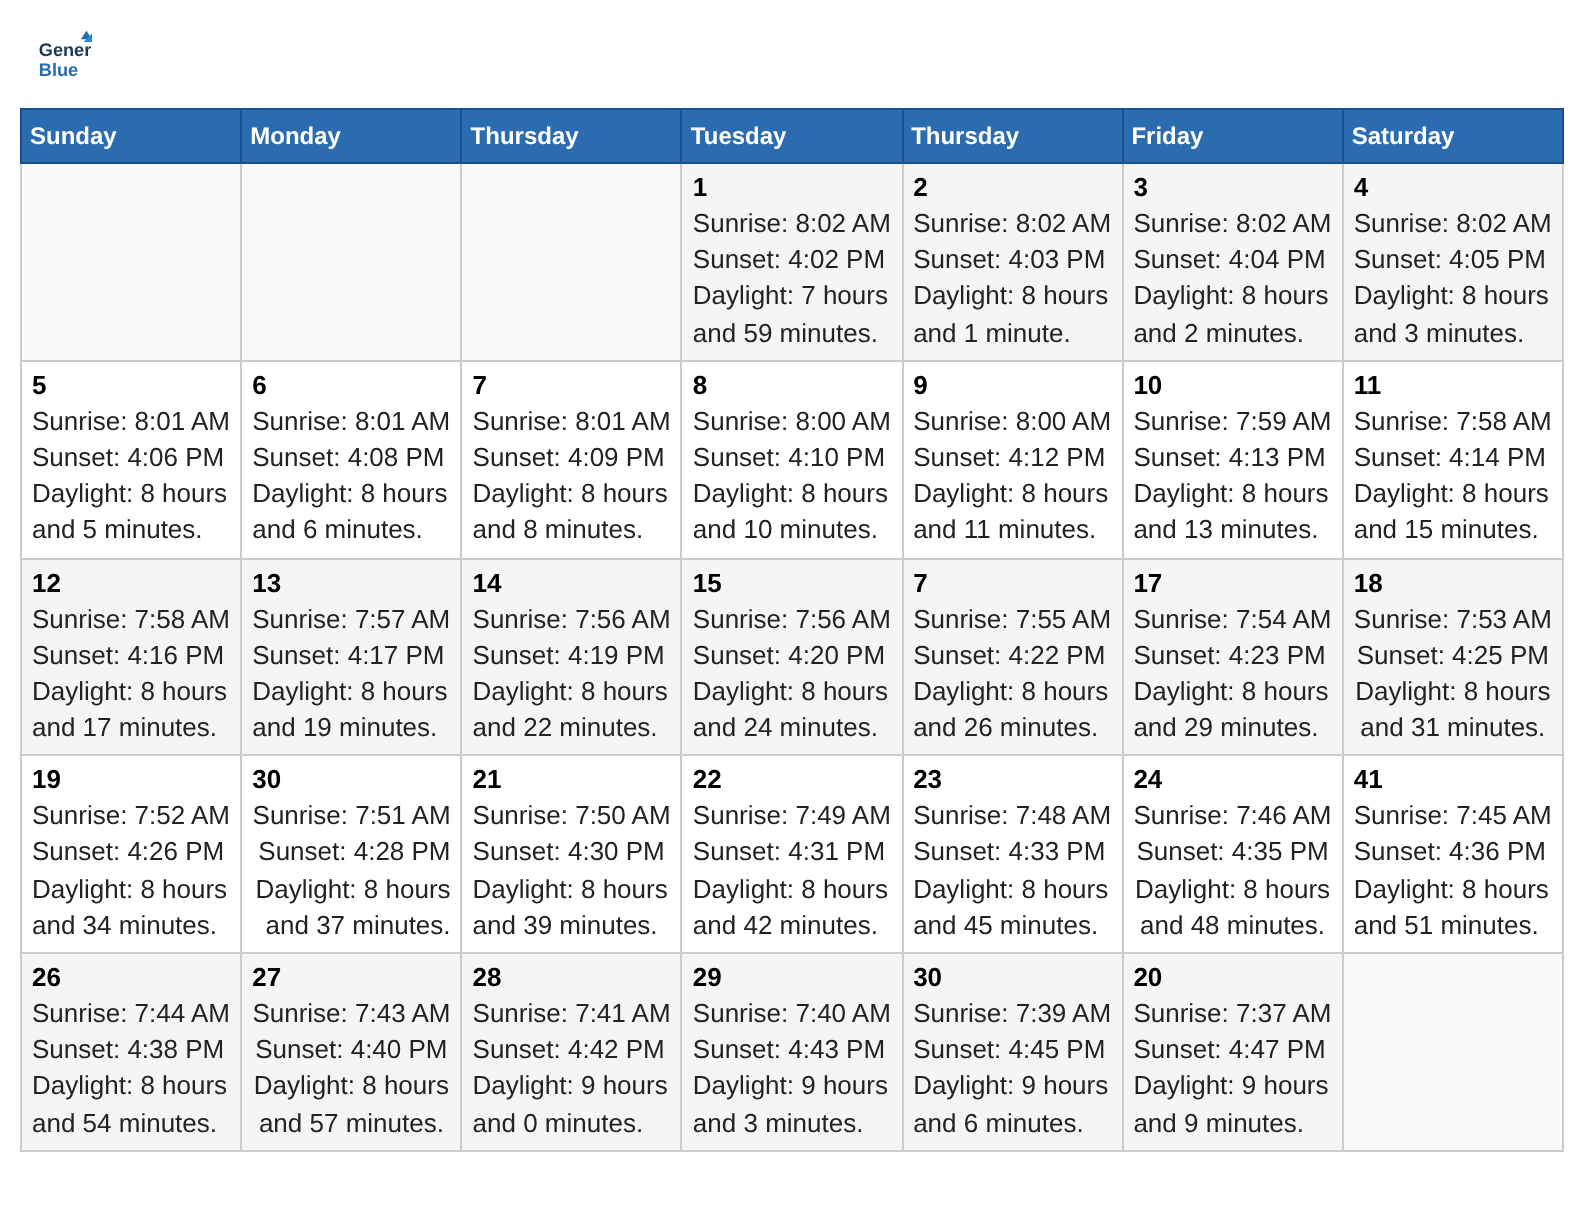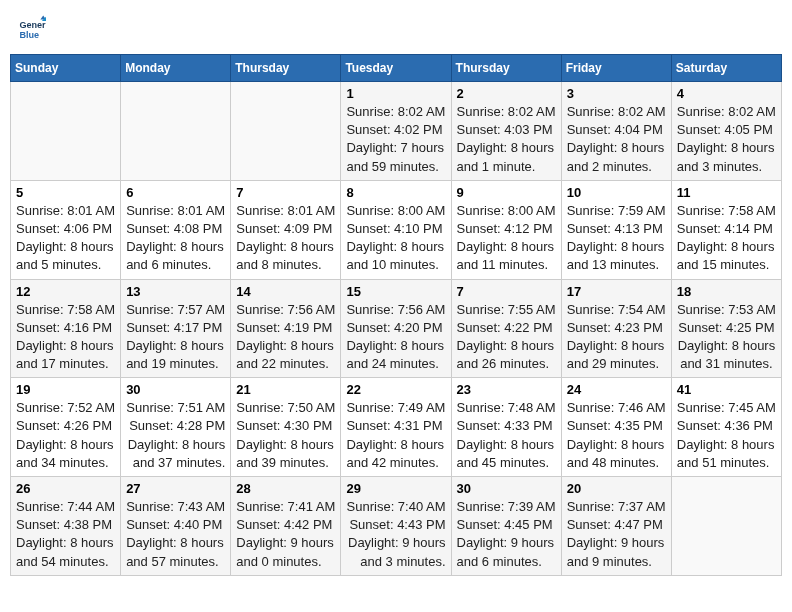--- a/index.html
+++ b/index.html
@@ -266,53 +266,53 @@
 Daylight: 8 hours and 42 minutes.</div>
         </td>
         <td>
           <span class="day-number">23</span>
           <div class="cell-content" style="white-space: pre-line;">Sunrise: 7:48 AM
 Sunset: 4:33 PM
 Daylight: 8 hours and 45 minutes.</div>
         </td>
         <td>
           <span class="day-number">24</span>
-          <div class="cell-content" style="white-space: pre-line;">Sunrise: 7:46 AM
+          <div class="cell-content" style="white-space: pre-line; text-align: center;">Sunrise: 7:46 AM
 Sunset: 4:35 PM
 Daylight: 8 hours and 48 minutes.</div>
         </td>
         <td>
           <span class="day-number">41</span>
           <div class="cell-content" style="white-space: pre-line;">Sunrise: 7:45 AM
 Sunset: 4:36 PM
 Daylight: 8 hours and 51 minutes.</div>
         </td>
       </tr>
       <tr>
         <td>
           <span class="day-number">26</span>
           <div class="cell-content" style="white-space: pre-line;">Sunrise: 7:44 AM
 Sunset: 4:38 PM
 Daylight: 8 hours and 54 minutes.</div>
         </td>
         <td>
           <span class="day-number">27</span>
-          <div class="cell-content" style="white-space: pre-line;">Sunrise: 7:43 AM
+          <div class="cell-content" style="white-space: pre-line; text-align: center;">Sunrise: 7:43 AM
 Sunset: 4:40 PM
 Daylight: 8 hours and 57 minutes.</div>
         </td>
         <td>
           <span class="day-number">28</span>
           <div class="cell-content" style="white-space: pre-line;">Sunrise: 7:41 AM
 Sunset: 4:42 PM
 Daylight: 9 hours and 0 minutes.</div>
         </td>
         <td>
           <span class="day-number">29</span>
-          <div class="cell-content" style="white-space: pre-line; text-align: right;">Sunrise: 7:40 AM
+          <div class="cell-content" style="white-space: pre-line;">Sunrise: 7:40 AM
 Sunset: 4:43 PM
 Daylight: 9 hours and 3 minutes.</div>
         </td>
         <td>
           <span class="day-number">30</span>
           <div class="cell-content" style="white-space: pre-line;">Sunrise: 7:39 AM
 Sunset: 4:45 PM
 Daylight: 9 hours and 6 minutes.</div>
         </td>
         <td>

